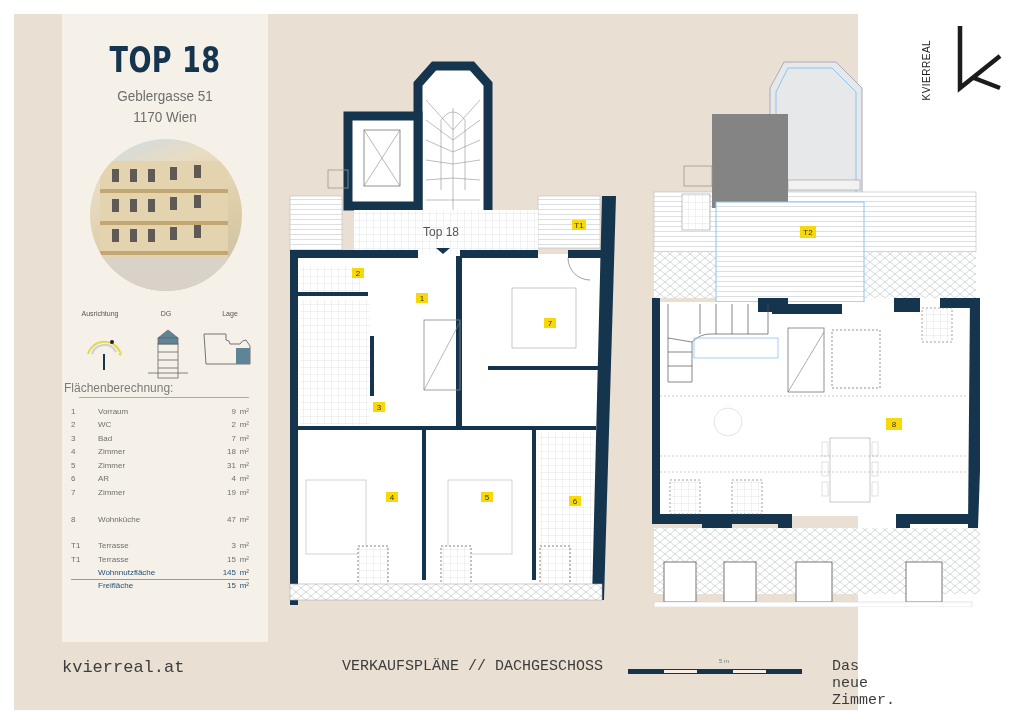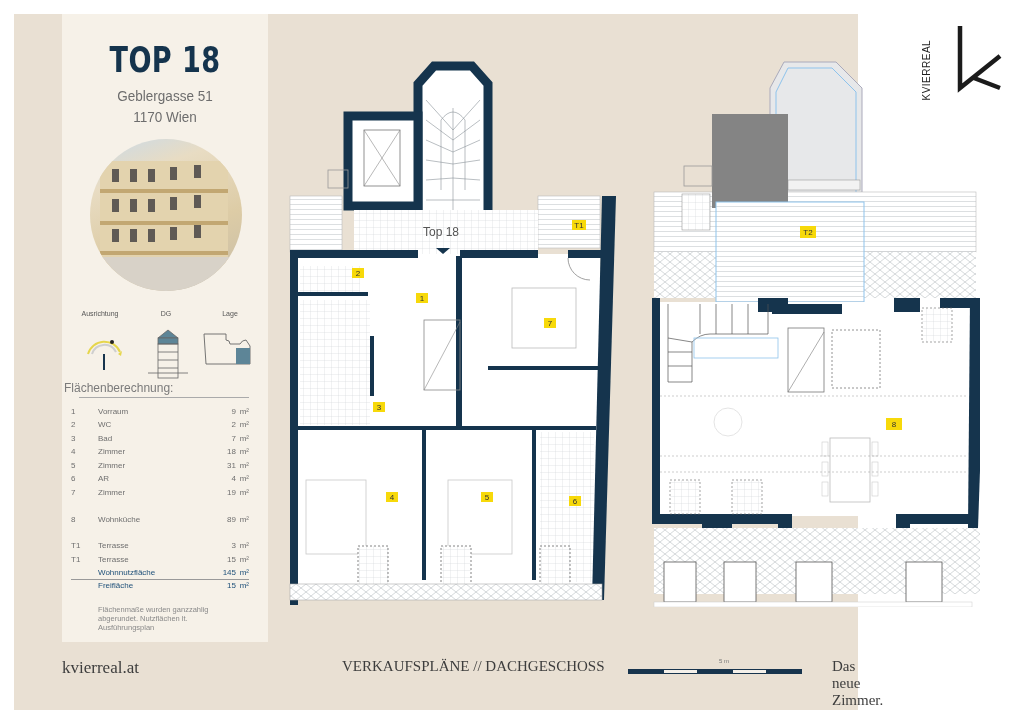--- a/index.html
+++ b/index.html
@@ -20,21 +20,21 @@
   .sect-title { position: absolute; left: 2px; top: 367px; font-size: 12px; color: #7b7b7b; }
   .sect-line { position: absolute; left: 17px; top: 383px; width: 170px; border-top: 1px solid #aaa; }
   .row { position: absolute; left: 9px; width: 178px; height: 13px; font-size: 8px; color: #6f6f6f; }
   .row .n { position: absolute; left: 0; }
   .row .lbl { position: absolute; left: 27px; }
   .row .val { position: absolute; right: 13px; text-align: right; }
   .row .unit { position: absolute; right: 0; }
   .row.bold { color: #1d4f78; font-weight: normal; }
   .sum-line { position: absolute; left: 9px; top: 565px; width: 178px; border-top: 1px solid #999; }
   .note { position: absolute; left: 36px; top: 591px; width: 140px; font-size: 7.5px; line-height: 9px; color: #8a8a8a; }
-  .footer-txt { position: absolute; top: 644px; font-size: 17px; color: #3d3d3d; font-family: Liberation Serif, serif; }
+  .footer-txt { position: absolute; top: 644px; font-size: 17px; color: #3d3d3d; font-family: Liberation Mono, monospace; }
   .f-left { left: 48px; }
   .f-mid { left: 328px; font-size: 15px; }
   .f-right { left: 818px; font-size: 15px; }
   .scale { position: absolute; left: 614px; top: 655px; width: 174px; height: 5px; display: flex; }
   .scale div { flex: 1; border: 1px solid #17344d; }
   .scale .d { background: #17344d; } .scale .l { background: #f4f0e9; }
   .scale-lbl { position: absolute; left: 705px; top: 644px; font-size: 6px; color: #777; }
   .logo-txt { position: absolute; left: 905px; top: 14px; width: 14px; height: 78px; }
   .logo-txt span { position: absolute; left: -30px; top: 30px; width: 74px; transform: rotate(-90deg); font-size: 10px; letter-spacing: 0.5px; color: #1d1d1d; }
   .logo-k { position: absolute; left: 940px; top: 8px; }
@@ -141,21 +141,21 @@
       </div>
     <div class="row" style="top:474px">
         <span class="n">7</span>
         <span class="lbl">Zimmer</span>
         <span class="val">19</span>
         <span class="unit">m²</span>
       </div>
     <div class="row" style="top:501px">
         <span class="n">8</span>
         <span class="lbl">Wohnküche</span>
-        <span class="val">89</span>
+        <span class="val">47</span>
         <span class="unit">m²</span>
       </div>
     <div class="row" style="top:527px">
         <span class="n">T1</span>
         <span class="lbl">Terrasse</span>
         <span class="val">3</span>
         <span class="unit">m²</span>
       </div>
     <div class="row" style="top:541px">
         <span class="n">T1</span>
@@ -167,21 +167,20 @@
     <div class="row bold" style="top:554px">
         <span class="lbl">Wohnnutzfläche</span>
         <span class="val">145</span>
         <span class="unit">m²</span>
       </div>
     <div class="row bold" style="top:567px">
         <span class="lbl">Freifläche</span>
         <span class="val">15</span>
         <span class="unit">m²</span>
       </div>
-    <div class="note">Flächenmaße wurden ganzzahlig abgerundet. Nutzflächen lt. Ausführungsplan</div>
   </div>
 
   <div class="plan" style="left:262px;top:46px">
     <svg width="340" height="545" viewBox="0 0 340 545">
       <defs>
         <pattern id="tile" width="7" height="7" patternUnits="userSpaceOnUse">
             <rect width="7" height="7" fill="#fff"></rect>
             <path d="M7 0 V7 M0 7 H7" stroke="#cfd3d8" stroke-width="0.6"></path>
           </pattern>
         <pattern id="deck" width="8" height="5" patternUnits="userSpaceOnUse">

